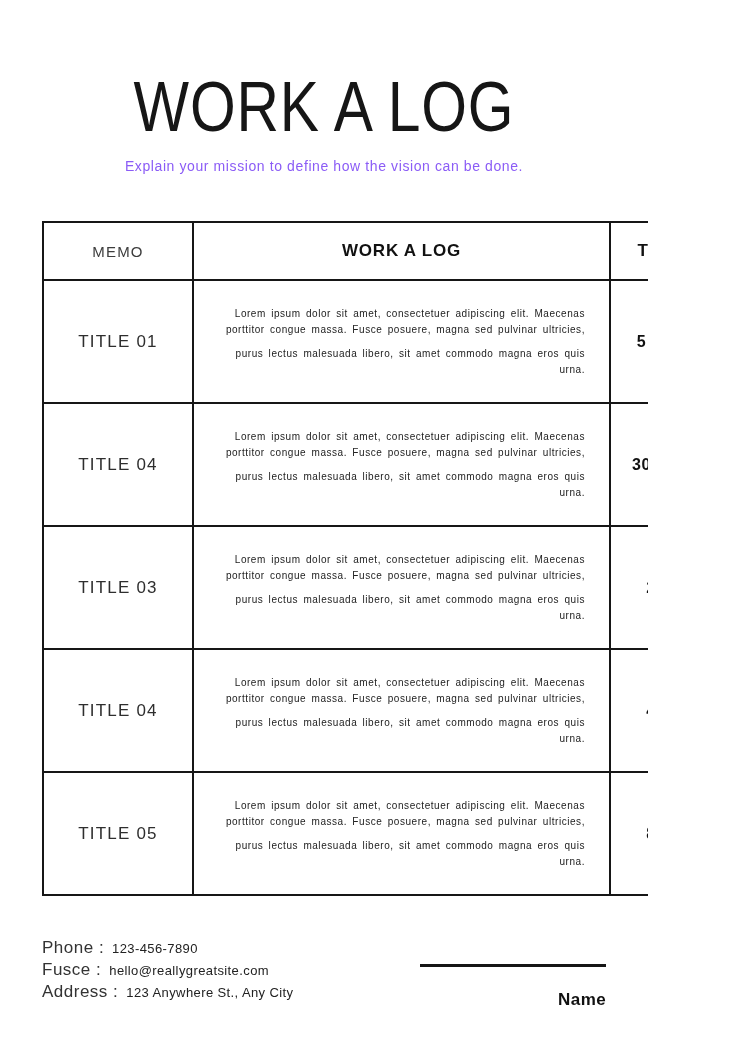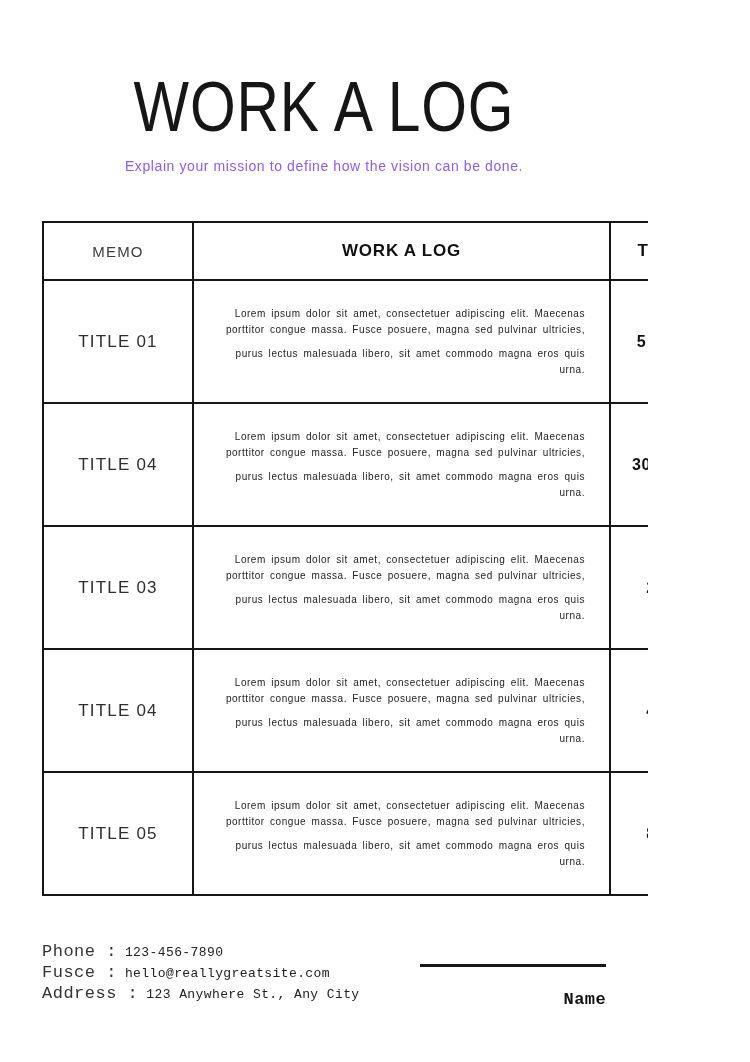--- a/index.html
+++ b/index.html
@@ -83,22 +83,21 @@
     color: #111111;
     white-space: nowrap;
   }
   .doc-footer {
     position: absolute;
     left: 42px;
     right: 42px;
     top: 938px;
     display: flex;
     justify-content: space-between;
-    align-items: center;
-    font-family: Liberation Mono, monospace;
+    align-items: flex-start;
   }
   .contact-line {
     display: flex;
     align-items: baseline;
     margin-bottom: 2px;
   }
   .contact-label {
     font-size: 17px;
     font-weight: 300;
     letter-spacing: 0.5px;

